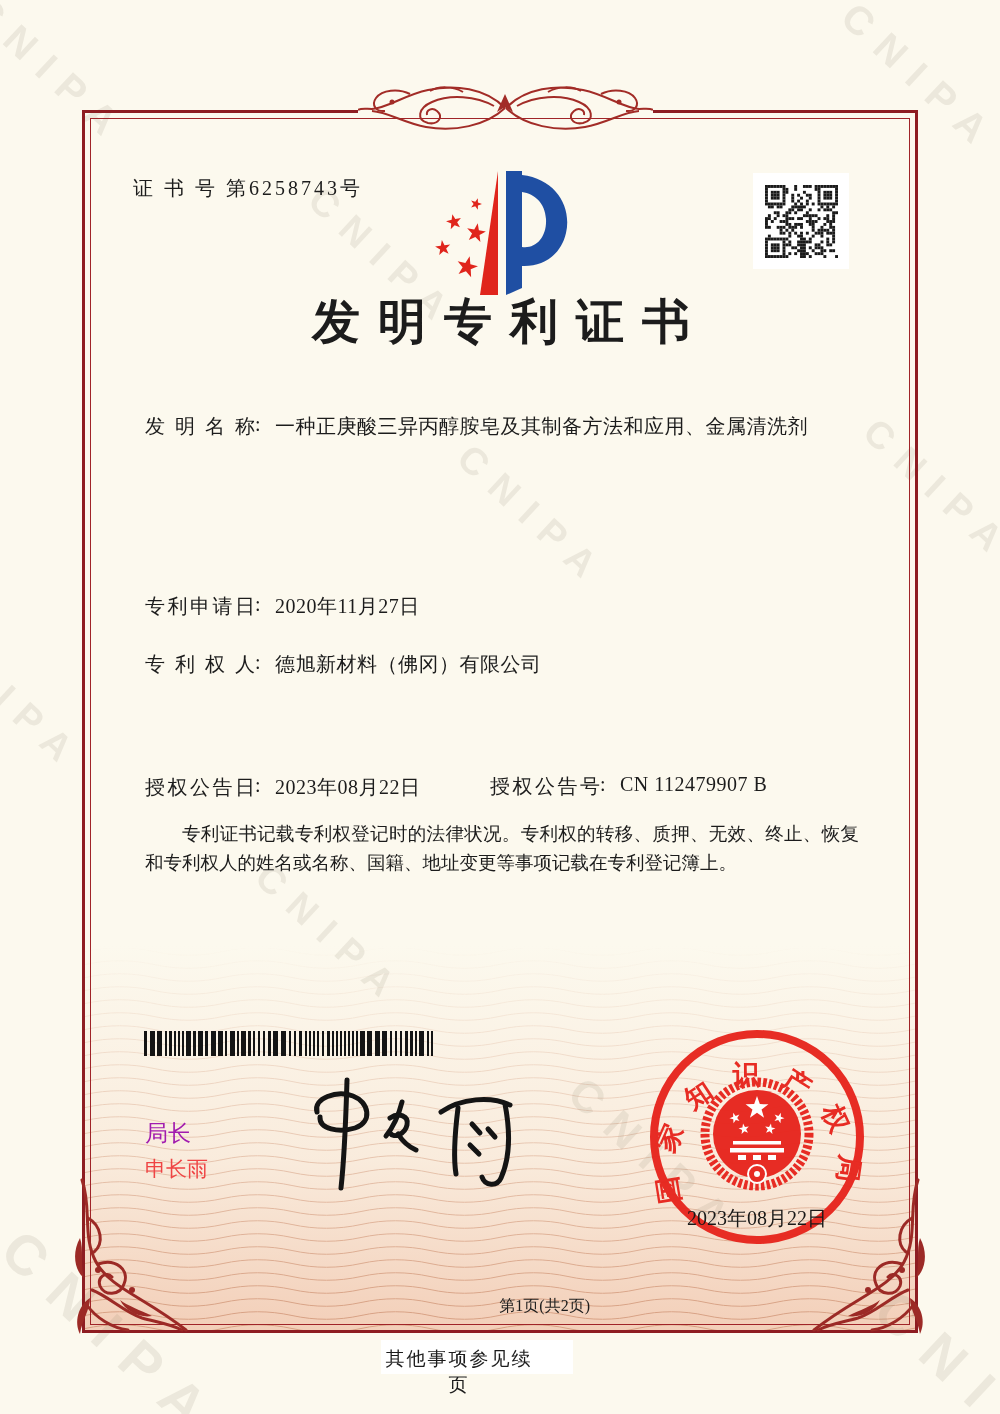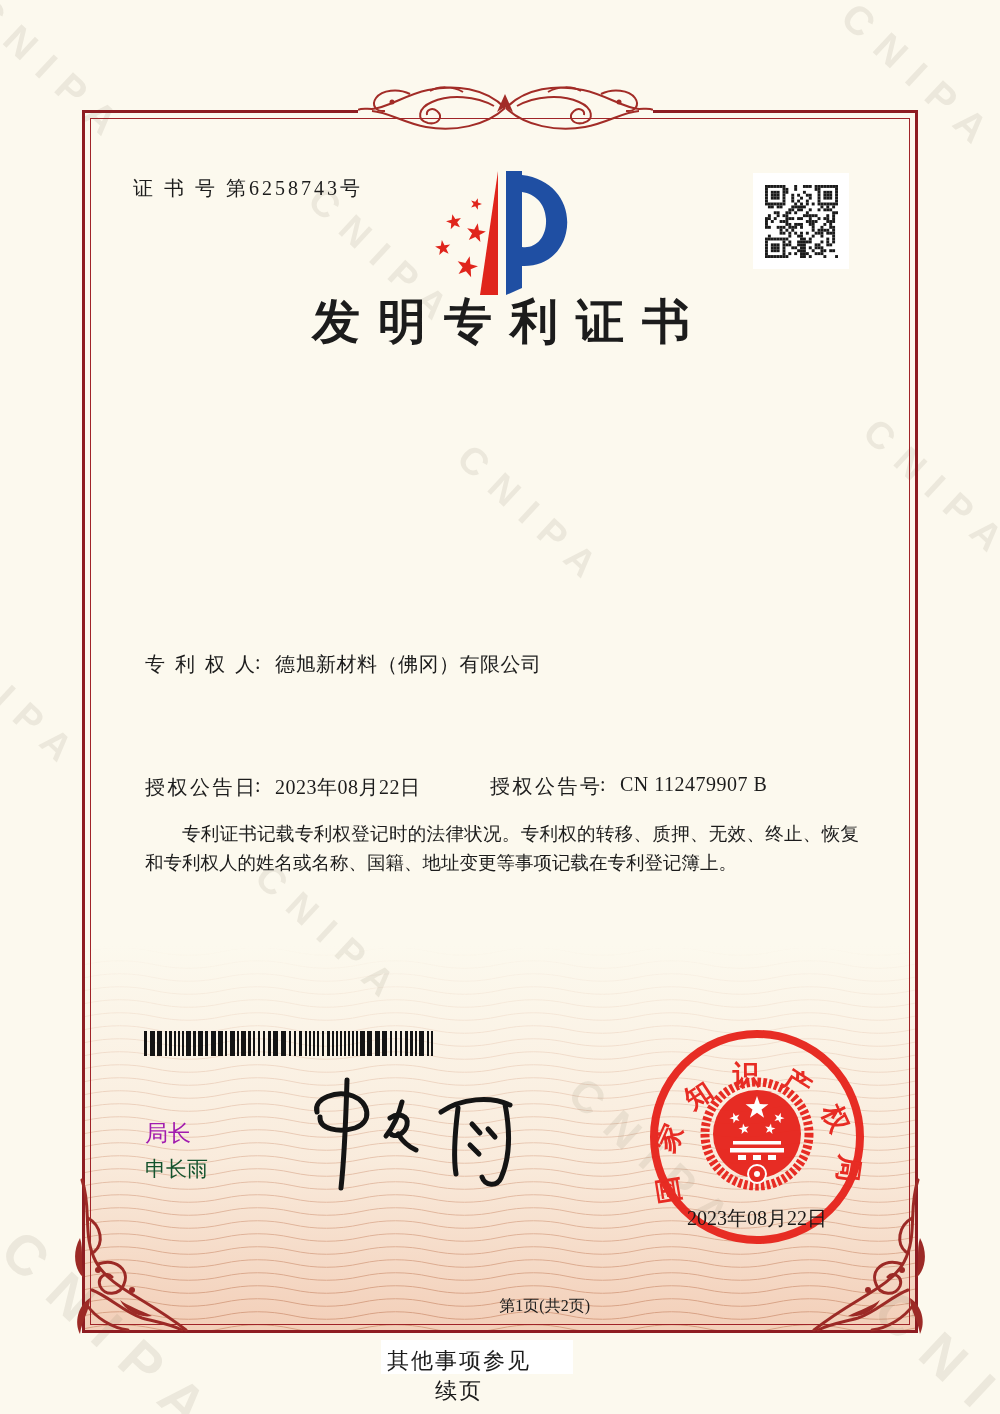--- a/index.html
+++ b/index.html
@@ -38,27 +38,27 @@
   .fvalue{display:inline-block;vertical-align:top;letter-spacing:0.5px;}
   .addr-lines{display:inline-block;vertical-align:top;line-height:31px;letter-spacing:0.5px;}
 
   
   #legal{left:145px;top:820px;width:714px;z-index:5;font-size:18.5px;line-height:28.5px;text-align:justify;}
   #legal p{margin:0;text-indent:2em;}
   #legal p + p{}
 
   #barcode{left:144px;top:1031px;width:296px;height:25px;z-index:5;}
   #director-title{left:145px;top:1118px;font-size:23px;z-index:5;font-family:"Liberation Sans","DejaVu Sans",sans-serif;color:#a21caf;}
-  #director-name{left:145px;top:1155px;font-size:21px;z-index:5;font-family:Liberation Sans, sans-serif;color:#14532d;text-align:right;}
+  #director-name{left:145px;top:1155px;font-size:21px;z-index:5;font-family:Liberation Sans, sans-serif;color:#ef4444;text-align:right;}
   #signature{left:295px;top:1072px;z-index:5;}
   #seal{left:642px;top:1022px;z-index:6;}
 
   #page-info{left:370px;top:1296px;width:220px;text-align:right;font-size:16px;z-index:5;}
   #footer-box{left:381px;top:1340px;width:192px;height:34px;background:#ffffff;z-index:5;}
-  #footer-note{left:381px;top:1346px;width:156px;text-align:center;font-size:22px;letter-spacing:2px;z-index:6;}
+  #footer-note{left:381px;top:1346px;width:156px;text-align:center;font-size:19px;letter-spacing:2px;z-index:6;}
 </style>
 </head>
 <body>
 
 <div id="page">
 
   <div id="waves" class="abs">
     <svg viewBox="0 0 830 388" preserveAspectRatio="none">
       <defs>
         <pattern id="wv" width="138" height="13" patternUnits="userSpaceOnUse">
@@ -453,20 +453,26 @@
         <rect x="20.3" y="69.6" width="2.9" height="2.9"></rect>
         <rect x="34.8" y="69.6" width="2.9" height="2.9"></rect>
         <rect x="37.699999999999996" y="69.6" width="2.9" height="2.9"></rect>
         <rect x="43.5" y="69.6" width="2.9" height="2.9"></rect>
         <rect x="58" y="69.6" width="2.9" height="2.9"></rect>
         <rect x="69.6" y="69.6" width="2.9" height="2.9"></rect>
       </svg></div>
 
   <div id="title" class="abs">发明专利证书</div>
 
+  <div class="frow" style="top:413px;">
+    <span class="flabel">发明名称</span><span class="fcolon">:</span><span class="fvalue">一种正庚酸三异丙醇胺皂及其制备方法和应用、金属清洗剂</span>
+  </div>
+  <div class="frow" style="top:593px;">
+    <span class="flabel">专利申请日</span><span class="fcolon">:</span><span class="fvalue">2020年11月27日</span>
+  </div>
   <div class="frow" style="top:651px;">
     <span class="flabel">专利权人</span><span class="fcolon">:</span><span class="fvalue">德旭新材料（佛冈）有限公司</span>
   </div>
   <div class="frow" style="top:774px;">
     <span class="flabel">授权公告日</span><span class="fcolon">:</span><span class="fvalue">2023年08月22日</span>
   </div>
   <div class="frow" style="left:490px;top:742px;margin-top:31px;">
     <span class="flabel">授权公告号</span><span class="fcolon">:</span><span class="fvalue">CN 112479907 B</span>
   </div>
 

